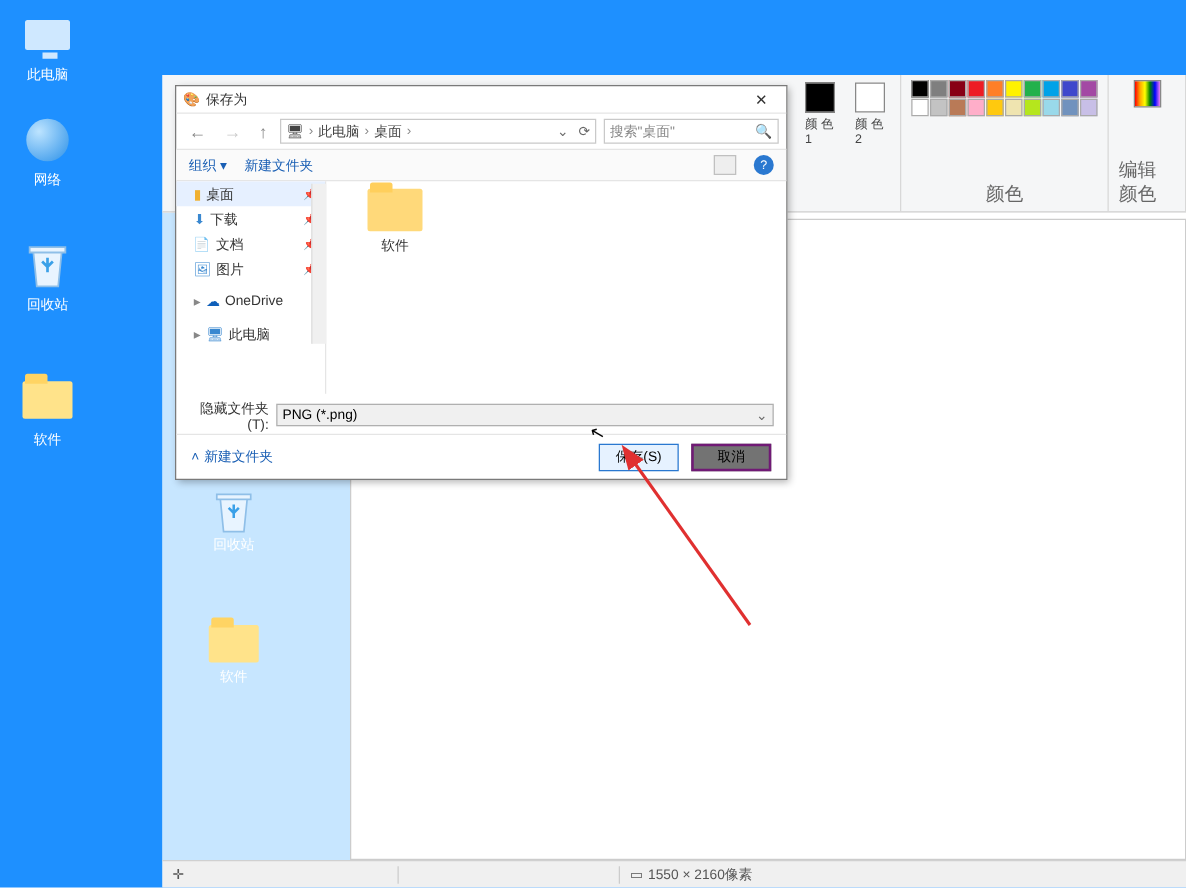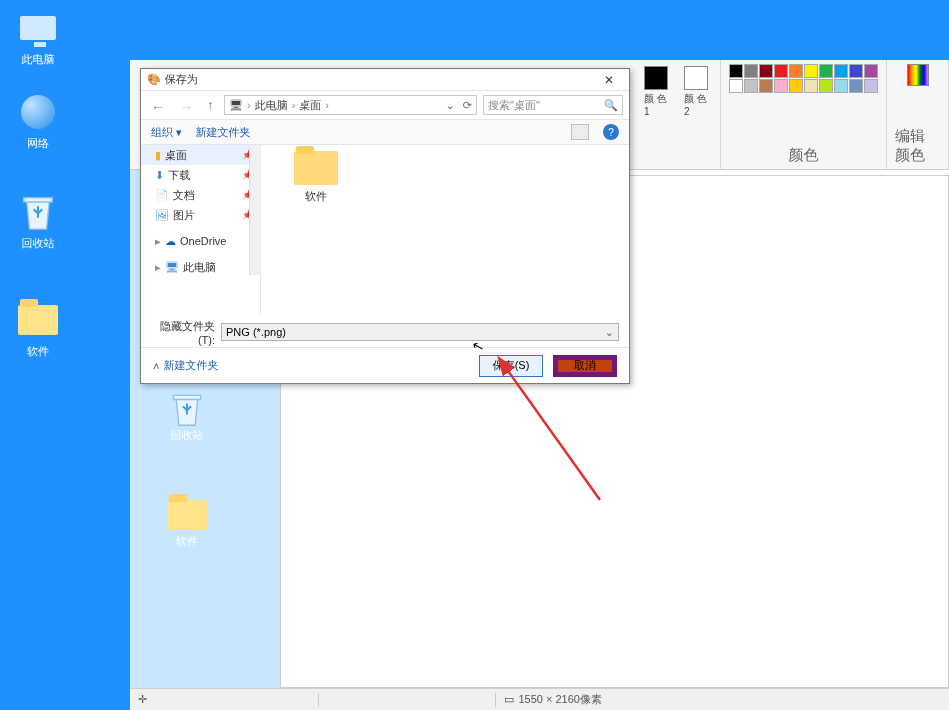--- a/index.html
+++ b/index.html
@@ -71,21 +71,21 @@
 .saveas-fields { padding: 6px 10px 4px; font-size: 11px; }
 .field-row { display: flex; align-items: center; height: 22px; gap: 6px; }
 .field-row label { width: 64px; text-align: right; color: #333; }
 .field-row .inp { flex: 1; height: 18px; border: 1px solid #b0b0b0; background: #fff; padding: 0 4px; font-size: 11px; display: flex; align-items: center; }
 .field-row .sel { flex: 1; height: 18px; border: 1px solid #b0b0b0; background: #f0f0f0; padding: 0 4px; font-size: 11px; display: flex; align-items: center; }
 .redbox { position: absolute; border: 2px solid #e03030; pointer-events: none; }
 
 .saveas-bottom { height: 36px; border-top: 1px solid #e5e5e5; display: flex; align-items: center; padding: 0 12px; gap: 10px; font-size: 11px; }
 .saveas-bottom .hide { color: #1a5fb4; display: flex; align-items: center; gap: 4px; }
 .saveas-bottom .spacer { flex: 1; }
-.btn { min-width: 64px; height: 22px; border: 5px solid #701a75; background: #c2410c; font-size: 11px; display: flex; align-items: center; justify-content: center; cursor: pointer; }
+.btn { min-width: 64px; height: 22px; border: 2px solid #701a75; background: #737373; font-size: 11px; display: flex; align-items: center; justify-content: center; cursor: pointer; }
 .btn.primary { border: 1px solid #2a78d0; background: #e6f2ff; }
 
 
 .arrow { position: absolute; pointer-events: none; z-index: 20; }
 
 
 .foldery { width: 40px; height: 30px; background: #ffe38a; border-radius: 2px; position: relative; }
 .foldery::before { content:""; position:absolute; left:2px; top:-6px; width:18px; height:8px; background:#ffd463; border-radius:2px 2px 0 0; }
 
 

